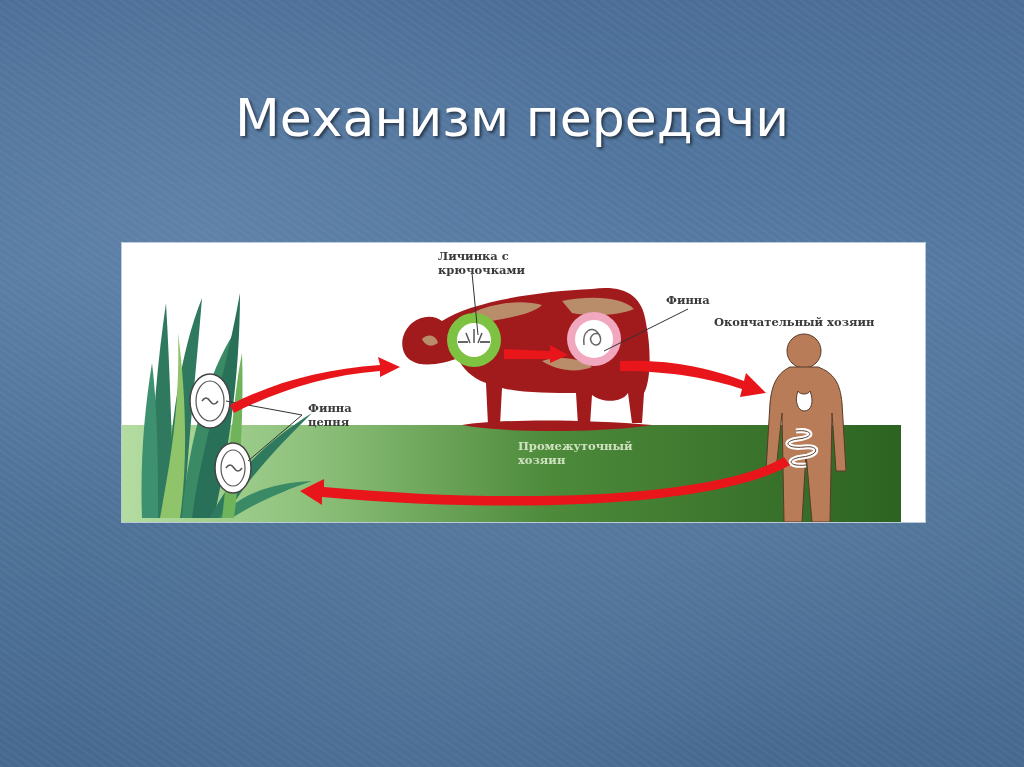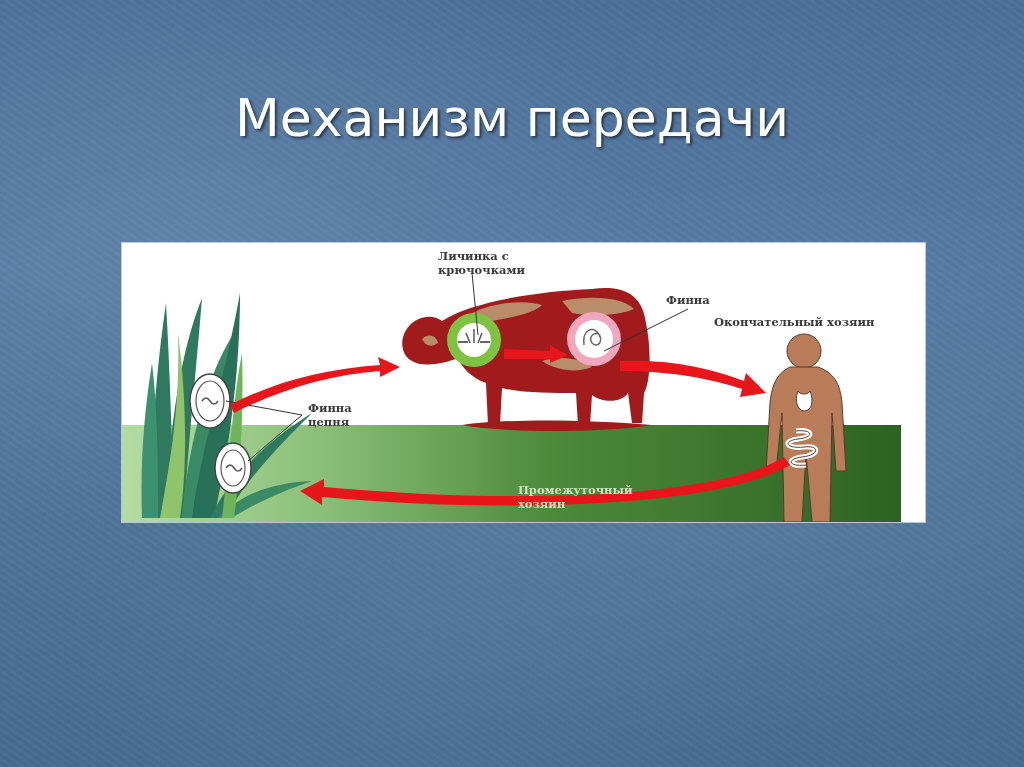--- a/index.html
+++ b/index.html
@@ -23,21 +23,21 @@
       position: absolute; left: 122px; top: 243px; width: 779px; height: 279px;
       background: #ffffff; overflow: hidden;
       box-shadow: 0 0 0 1px rgba(255,255,255,0.6);
       padding-left: 24px;
     }
     .diagram svg { position: absolute; left: 0; top: 0; }
     .lbl {
       position: absolute; font-family: "DejaVu Serif", serif; font-size: 11.5px;
       color: #3a3a3a; line-height: 14px; font-weight: bold; white-space: nowrap;
     }
-    .lbl.light { color: #cfe2c0; font-weight: bold; margin-top: 44px; }
+    .lbl.light { color: #cfe2c0; font-weight: bold; }
   </style>
 </head>
 <body>
 
 <h1 class="slide-title">Механизм передачи</h1>
 
 <div class="diagram">
   <svg width="779" height="279" viewBox="0 0 779 279">
     <defs>
       <linearGradient id="ground" x1="0" y1="0" x2="1" y2="0">

